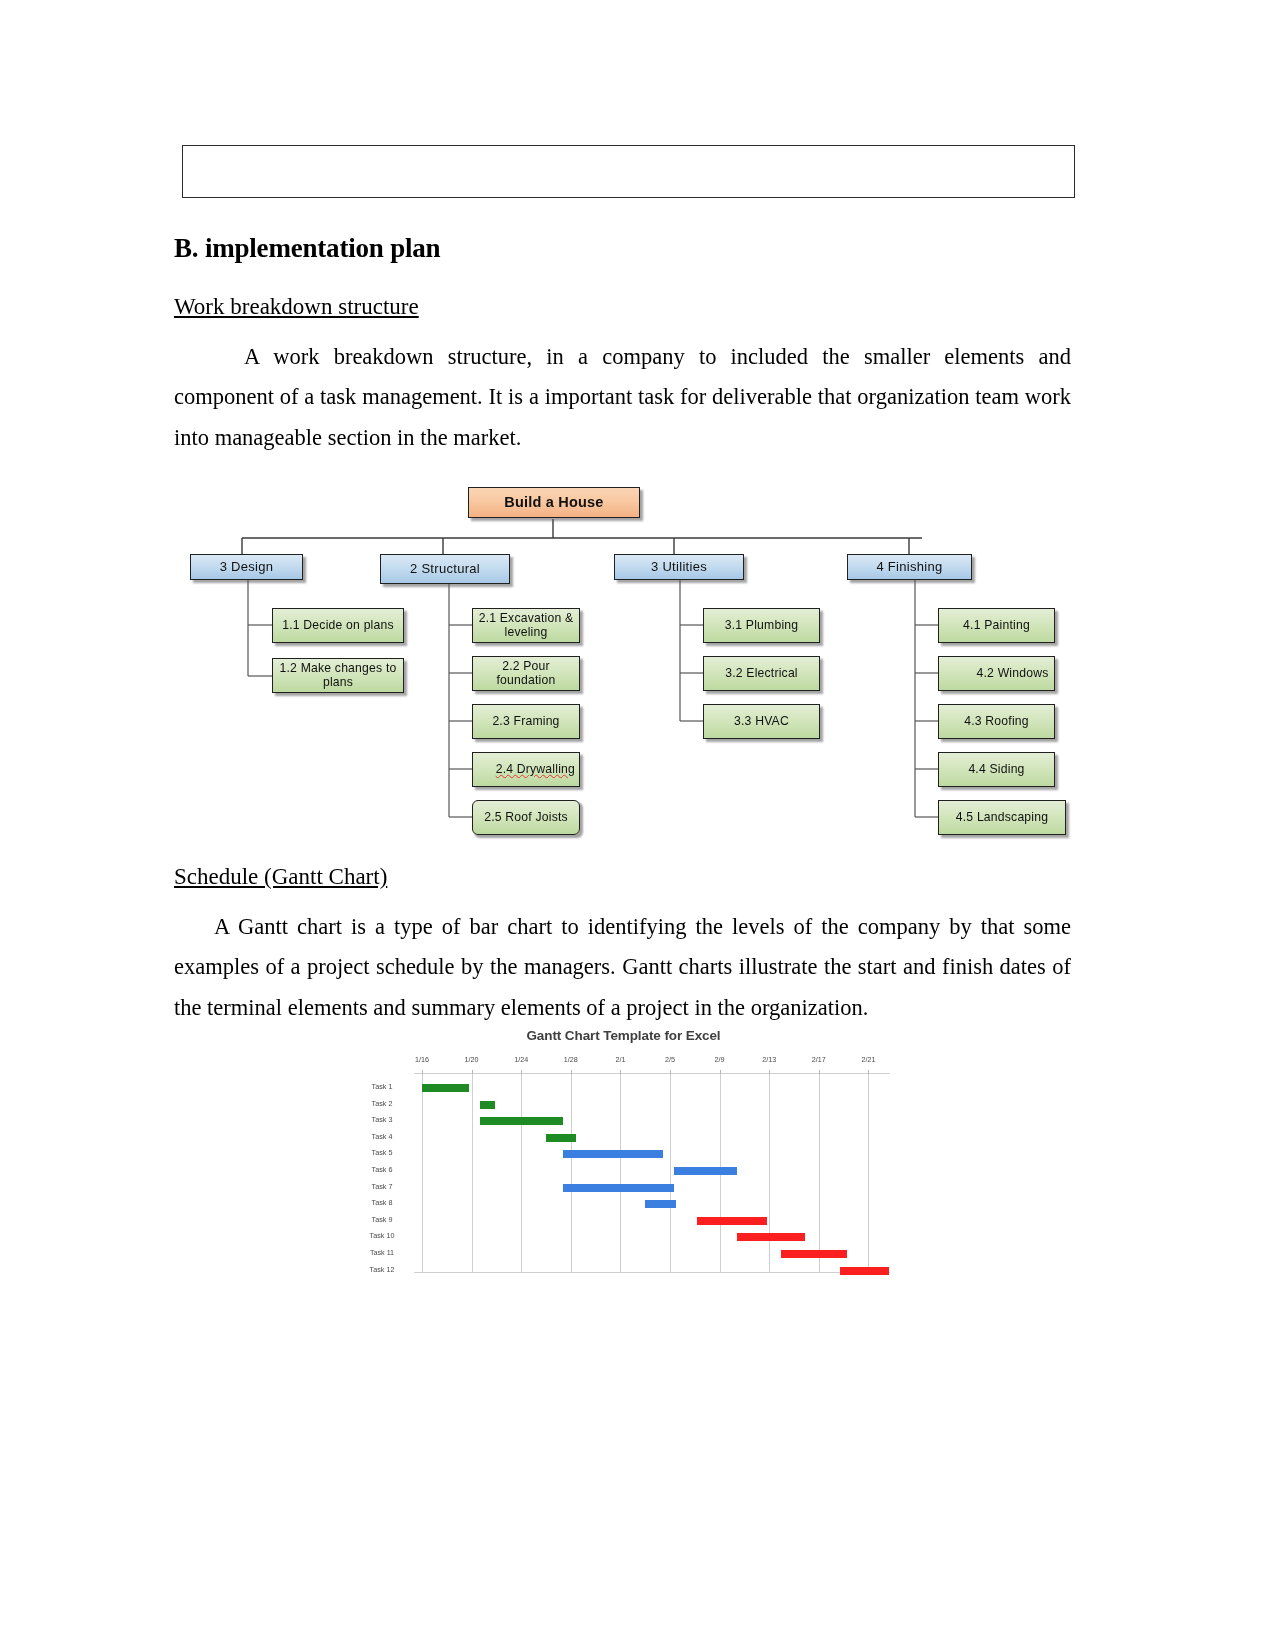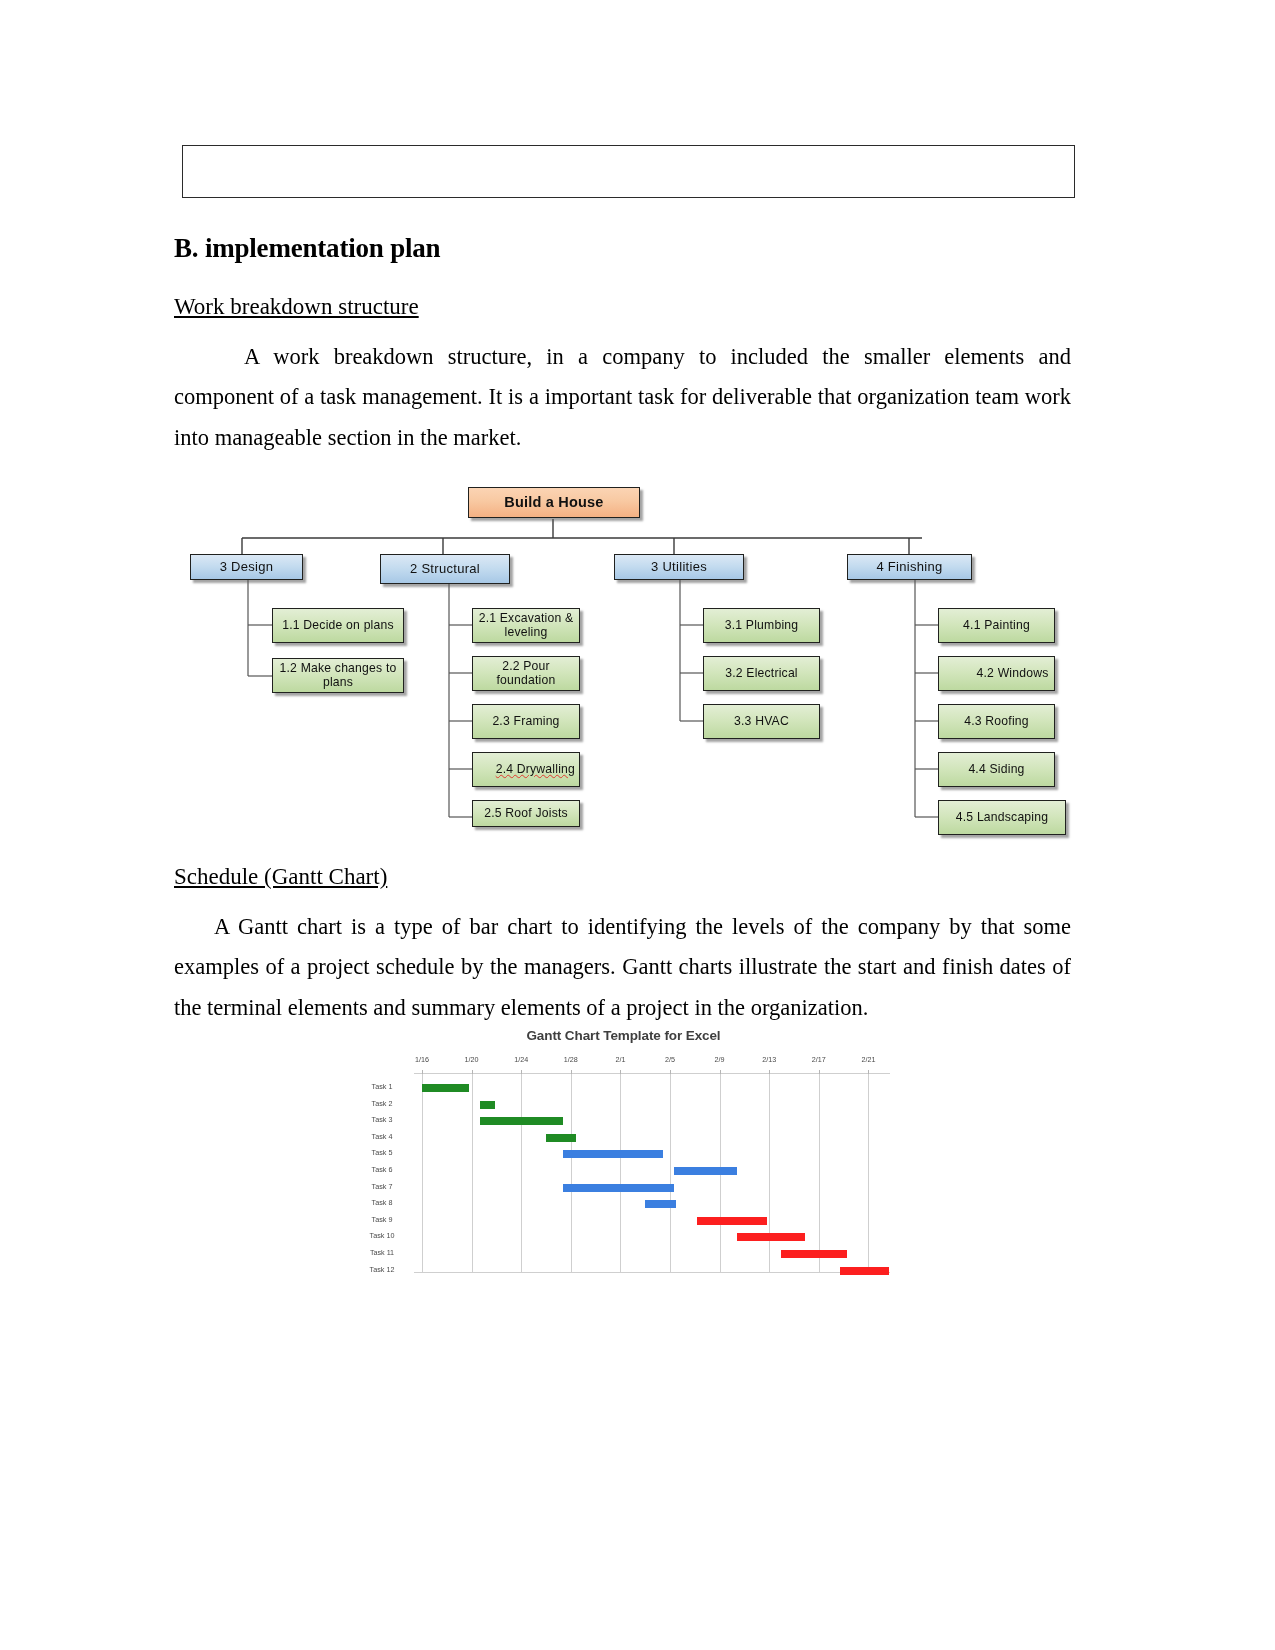--- a/index.html
+++ b/index.html
@@ -263,21 +263,21 @@
 
     <div class="wbs-box wbs-l2" style="left:92px; top:138px; width:132px; height:35px;">1.1 Decide on plans</div>
     <div class="wbs-box wbs-l2" style="left:92px; top:188px; width:132px; height:35px;">1.2 Make changes to plans</div>
 
     <div class="wbs-box wbs-l2" style="left:292px; top:138px; width:108px; height:35px;">2.1 Excavation &amp; leveling</div>
     <div class="wbs-box wbs-l2" style="left:292px; top:186px; width:108px; height:35px;">2.2 Pour foundation</div>
     <div class="wbs-box wbs-l2" style="left:292px; top:234px; width:108px; height:35px;">2.3 Framing</div>
     <div class="wbs-box wbs-l2" style="left:292px; top:282px; width:108px; height:35px;justify-content:flex-end;">
         <span class="misspell">2.4 Drywalling</span>
       </div>
-    <div class="wbs-box wbs-l2" style="left:292px; top:330px; width:108px; height:27px;">2.5 Roof Joists</div>
+    <div class="wbs-box wbs-l2" style="left:292px; top:330px; width:108px; height:35px;border-radius:6px;">2.5 Roof Joists</div>
 
     <div class="wbs-box wbs-l2" style="left:523px; top:138px; width:117px; height:35px;">3.1 Plumbing</div>
     <div class="wbs-box wbs-l2" style="left:523px; top:186px; width:117px; height:35px;">3.2 Electrical</div>
     <div class="wbs-box wbs-l2" style="left:523px; top:234px; width:117px; height:35px;text-align:right;">3.3 HVAC</div>
 
     <div class="wbs-box wbs-l2" style="left:758px; top:138px; width:117px; height:35px;">4.1 Painting</div>
     <div class="wbs-box wbs-l2" style="left:758px; top:186px; width:117px; height:35px;padding-left:36px;">4.2 Windows</div>
     <div class="wbs-box wbs-l2" style="left:758px; top:234px; width:117px; height:35px;">4.3 Roofing</div>
     <div class="wbs-box wbs-l2" style="left:758px; top:282px; width:117px; height:35px;">4.4 Siding</div>
     <div class="wbs-box wbs-l2" style="left:758px; top:330px; width:128px; height:35px;">4.5 Landscaping</div>

